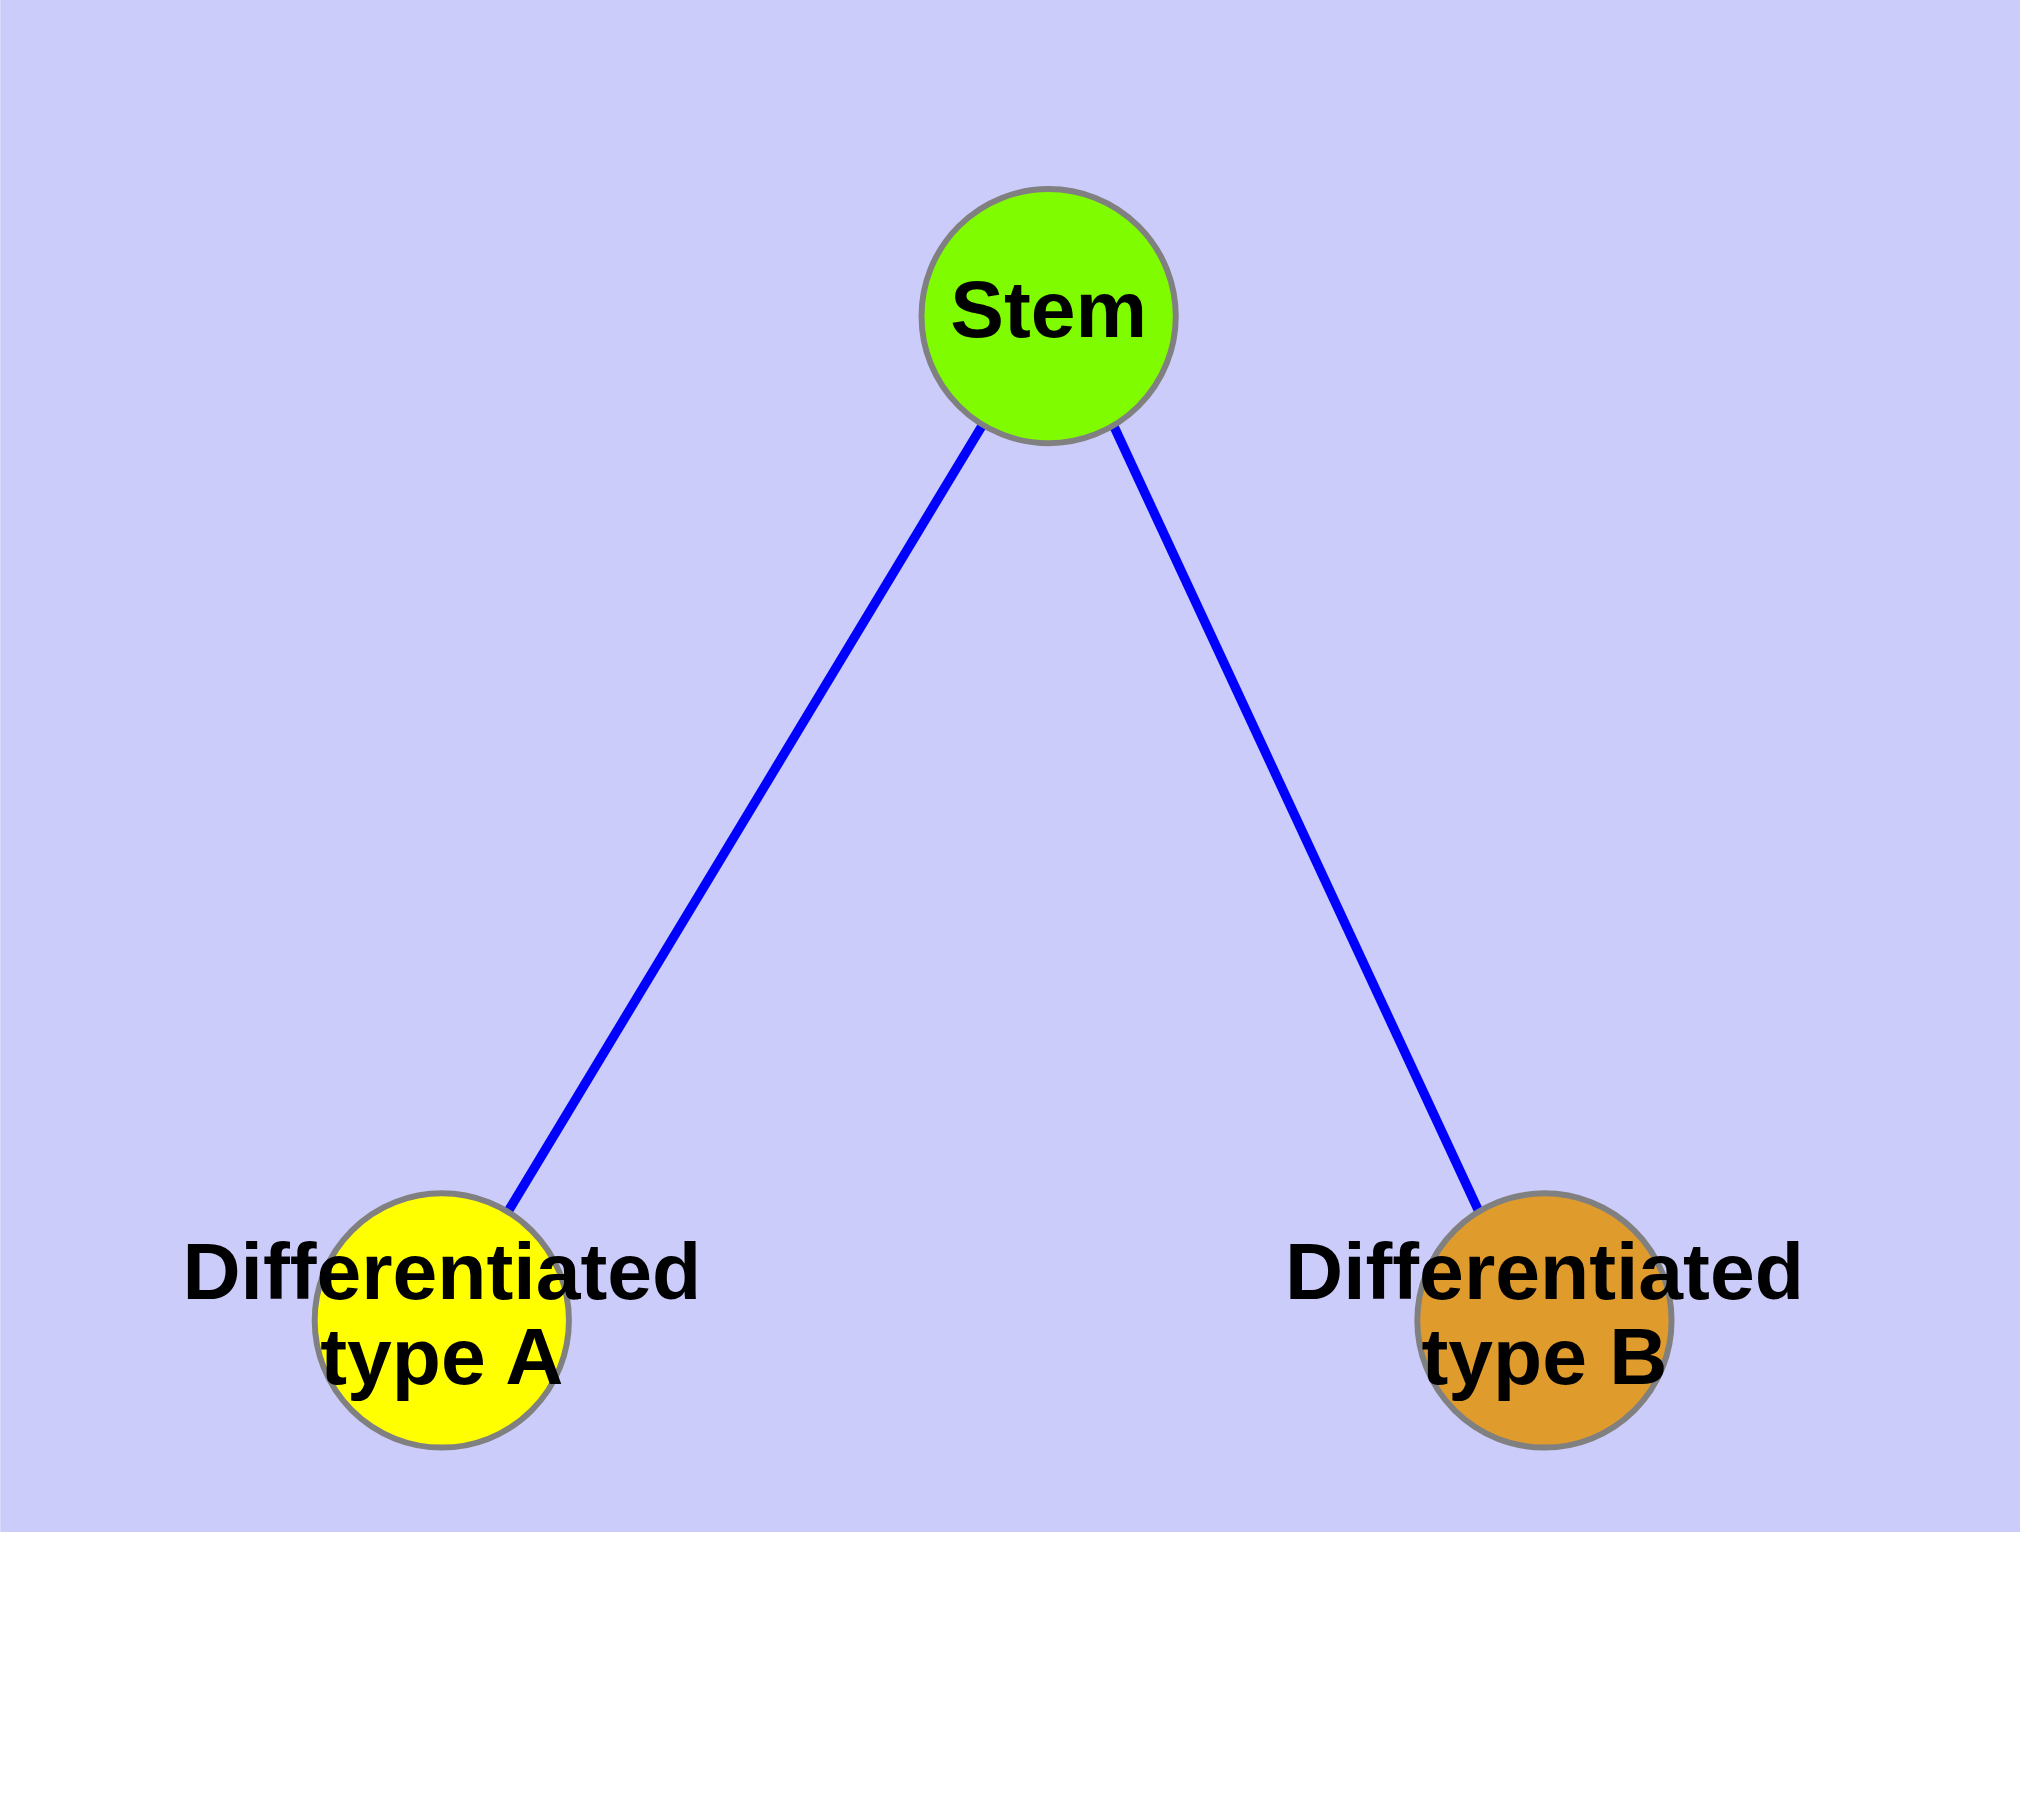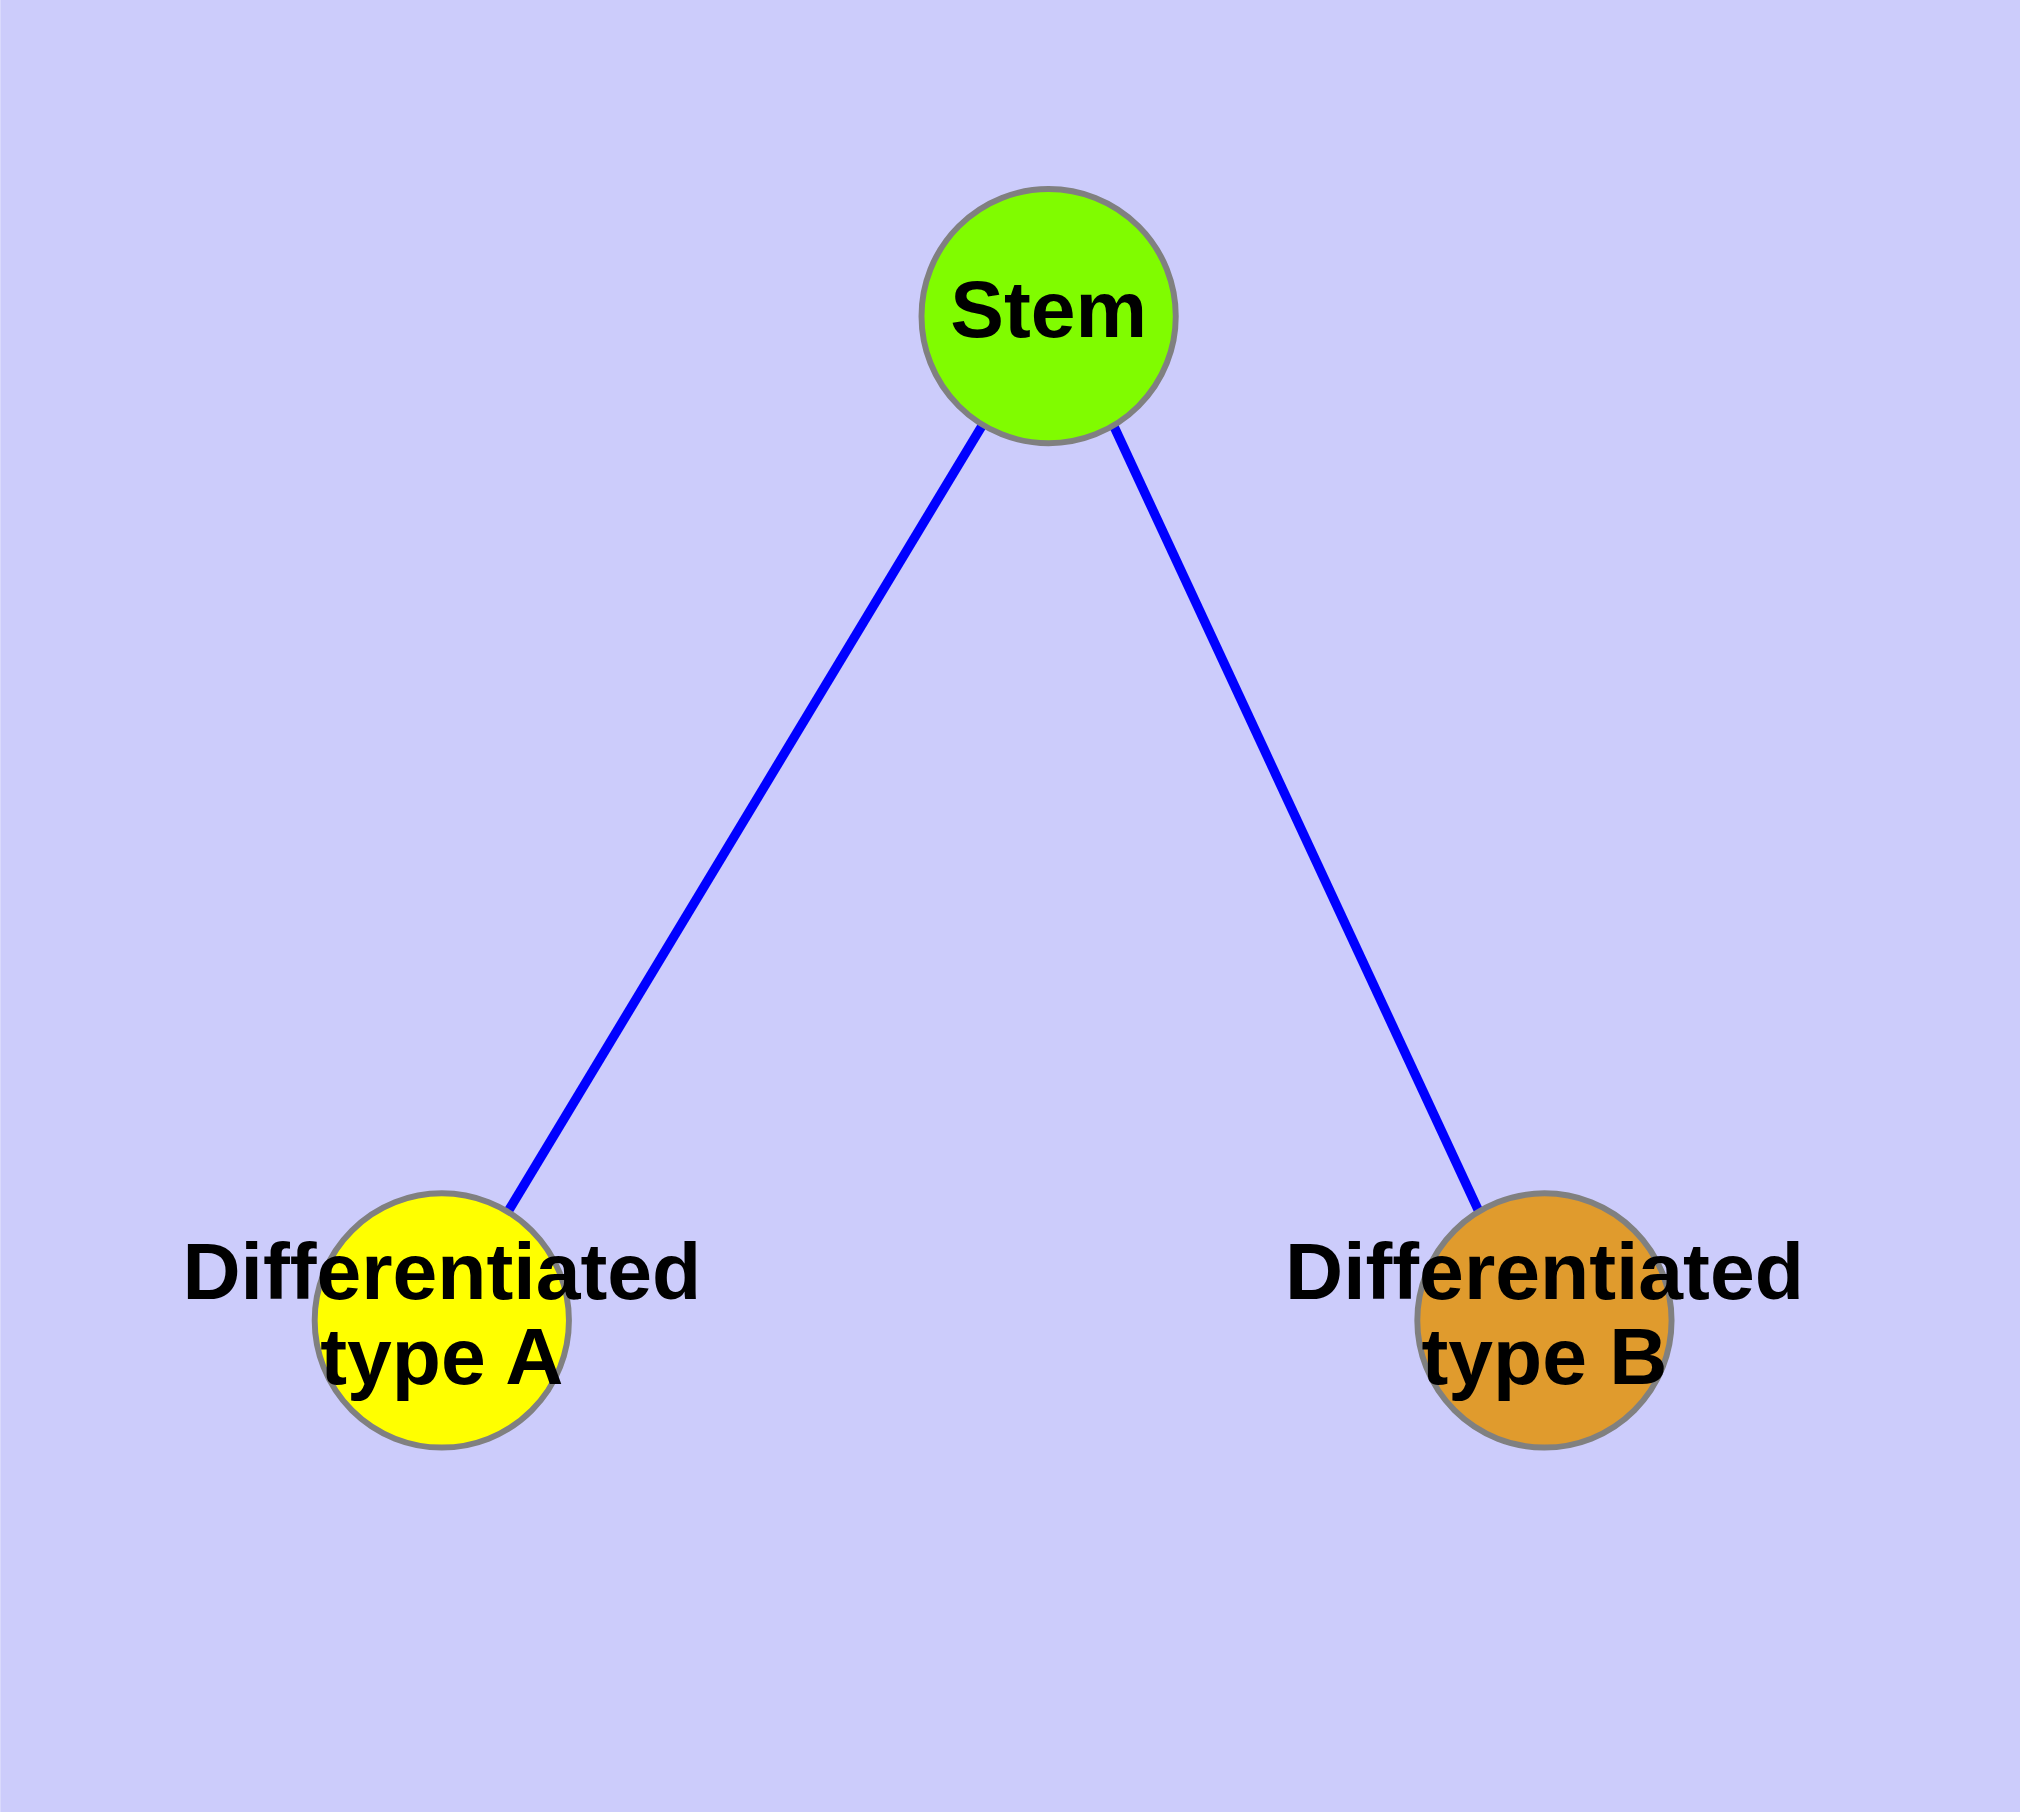--- a/index.html
+++ b/index.html
@@ -29,21 +29,21 @@
     fill: #000000;
     text-anchor: middle;
     dominant-baseline: middle;
     paint-order: normal;
     white-space: pre;
   }
 </style>
 </head>
 <body>
 
-<div id="canvas" style="width: 2021px; height: 1812px;">
+<div id="canvas" style="width: 2021px; height: 1532px;">
   <svg id="graph-svg" viewBox="0 0 2384 2138">
     <rect id="bg-rect" x="0" y="0" width="2384" height="2138" fill="#ccccfb"></rect>
 
     <g id="edges-layer">
         <line x1="1158" y1="503" x2="600" y2="1428" stroke="#0000ff" stroke-width="11" stroke-linecap="butt"></line>
         <line x1="1314" y1="503" x2="1744" y2="1428" stroke="#0000ff" stroke-width="11" stroke-linecap="butt"></line>
       </g>
     <g id="nodes-layer">
         <circle cx="1237" cy="373" r="150" fill="#80fc00" stroke="#808080" stroke-width="7"></circle>
         <circle cx="521" cy="1558" r="150" fill="#ffff00" stroke="#808080" stroke-width="7"></circle>

